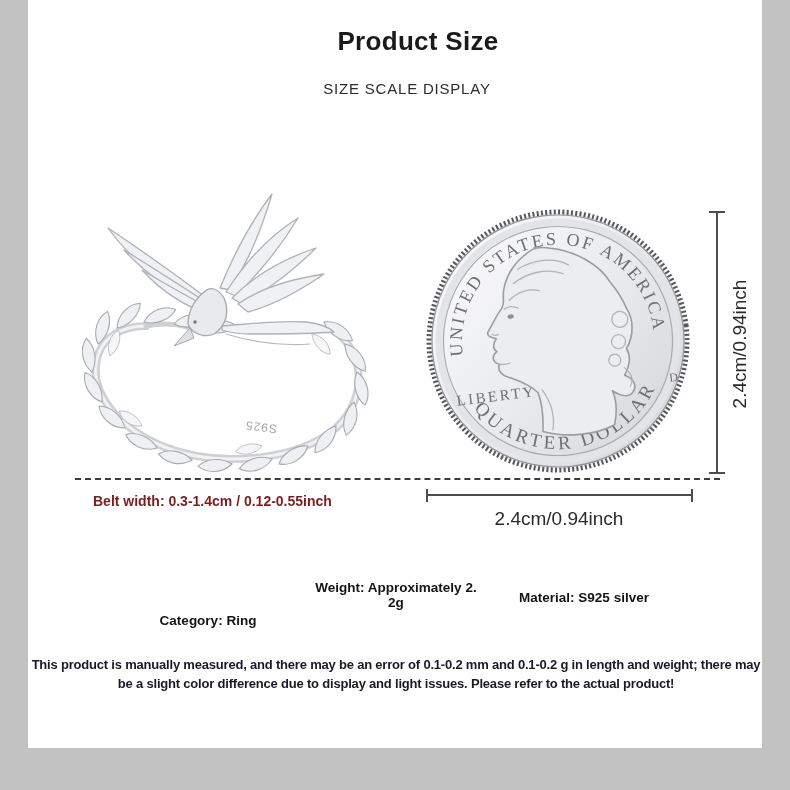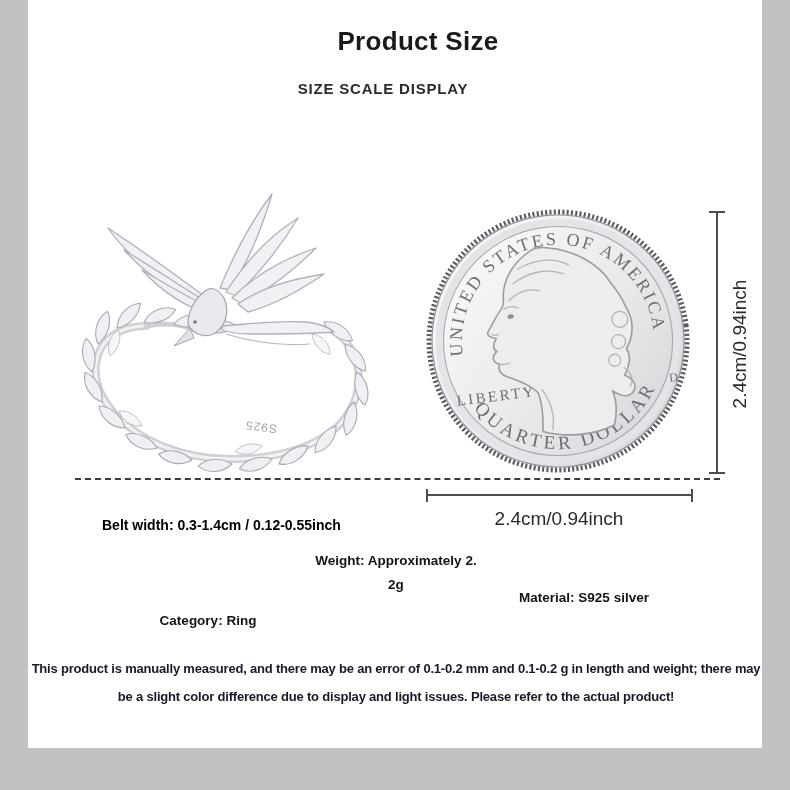--- a/index.html
+++ b/index.html
@@ -9,51 +9,51 @@
     font-family:"Liberation Sans","DejaVu Sans",sans-serif;
     -webkit-font-smoothing:antialiased;
   }
   .abs{position:absolute;}
   .panel{left:28px;top:0;width:734px;height:748px;background:#ffffff;}
   .page-title{
     left:28px;top:26px;width:780px;text-align:center;
     font-size:26px;font-weight:bold;color:#1a1a1a;letter-spacing:.3px;
   }
   .page-subtitle{
-    left:16px;top:80px;width:734px;text-align:center;
-    font-size:15px;font-weight:700;color:#2b2b2b;letter-spacing:.8px;
+    left:40px;top:80px;width:734px;text-align:center;
+    font-size:15px;font-weight:400;color:#2b2b2b;letter-spacing:.8px;
   }
   
   .dim-line-v{left:716px;top:212px;width:2px;height:262px;background:#4d4d4d;}
   .dim-cap{width:16px;height:2px;background:#4d4d4d;left:709px;}
   .dim-cap.top{top:211px;}
   .dim-cap.bottom{top:472px;}
   .dim-label-v{
     left:740px;top:344px;transform:translate(-50%,-50%) rotate(-90deg);
     font-size:19px;color:#2b2b2b;white-space:nowrap;
   }
   .dashed-divider{left:75px;top:478px;width:645px;height:0;border-top:2px dashed #3c3c3c;}
   .dim-line-h{left:427px;top:494px;width:266px;height:2px;background:#4d4d4d;}
   .dim-tick{width:2px;height:13px;background:#4d4d4d;top:489px;}
   .dim-tick.left{left:426px;}
   .dim-tick.right{left:691px;}
   .dim-label-h{
     left:559px;top:508px;transform:translateX(-50%);
     font-size:19px;color:#2b2b2b;white-space:nowrap;
   }
   .belt-width{
-    left:102px;top:493px;font-size:14px;font-weight:bold;color:#000000;white-space:nowrap;margin-top:24px;
+    left:93px;top:493px;font-size:14px;font-weight:bold;color:#7f1d1d;white-space:nowrap;
   }
   .attr{font-size:13.5px;font-weight:bold;color:#141414;text-align:center;white-space:nowrap;}
   .attr.category{left:208px;top:613px;transform:translateX(-50%);}
-  .attr.weight{left:396px;top:549px;transform:translateX(-50%);white-space:pre-line;line-height:24px;}
+  .attr.weight{left:396px;top:580px;transform:translateX(-50%);white-space:pre-line;line-height:15px;}
   .attr.material{left:580px;top:590px;transform:translateX(-50%);padding-left:8px;}
   .disclaimer{
     left:28px;top:655px;width:736px;text-align:center;
-    font-size:13px;font-weight:bold;color:#1b1928;line-height:28px;letter-spacing:-.2px;
+    font-size:13px;font-weight:bold;color:#1b1928;line-height:19px;letter-spacing:-.2px;
   }
   
   .ring-figure{left:62px;top:176px;width:334px;height:300px;}
   .coin-figure{left:424px;top:207px;width:268px;height:268px;}
   svg{display:block;}
   .leaf{fill:#eff0f3;stroke:#a9aab1;stroke-width:1.1;}
   .leaf-inner{fill:#f6f6f8;stroke:#b8b9c0;stroke-width:1;}
   .wing{fill:#f0f1f4;stroke:#b0b1b8;stroke-width:1.3;stroke-linejoin:round;}
   .coin-serif{font-family:"Liberation Serif","DejaVu Serif",serif;fill:#6e6f74;}
 </style>

